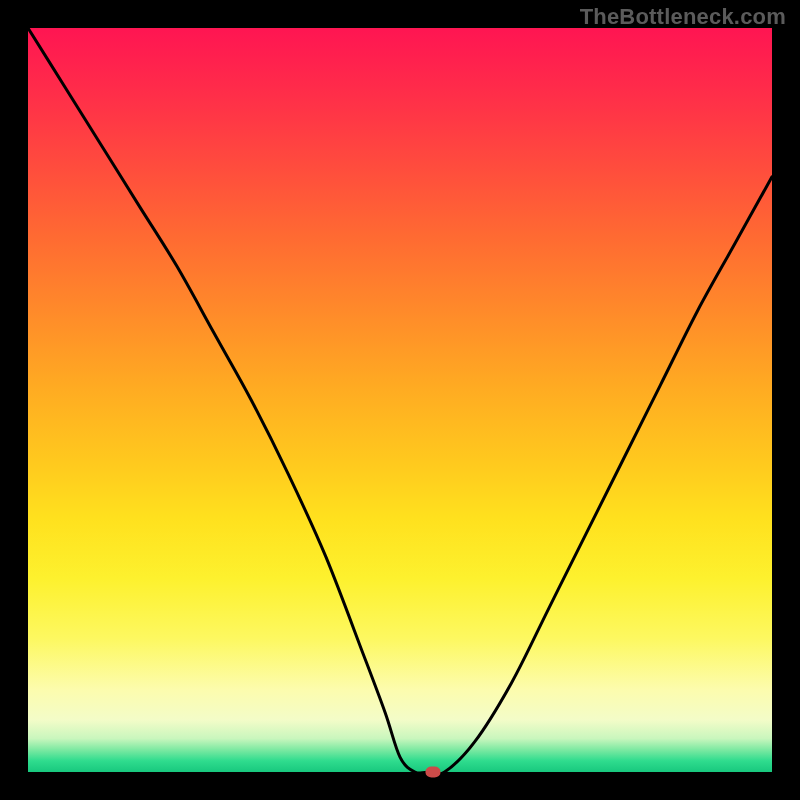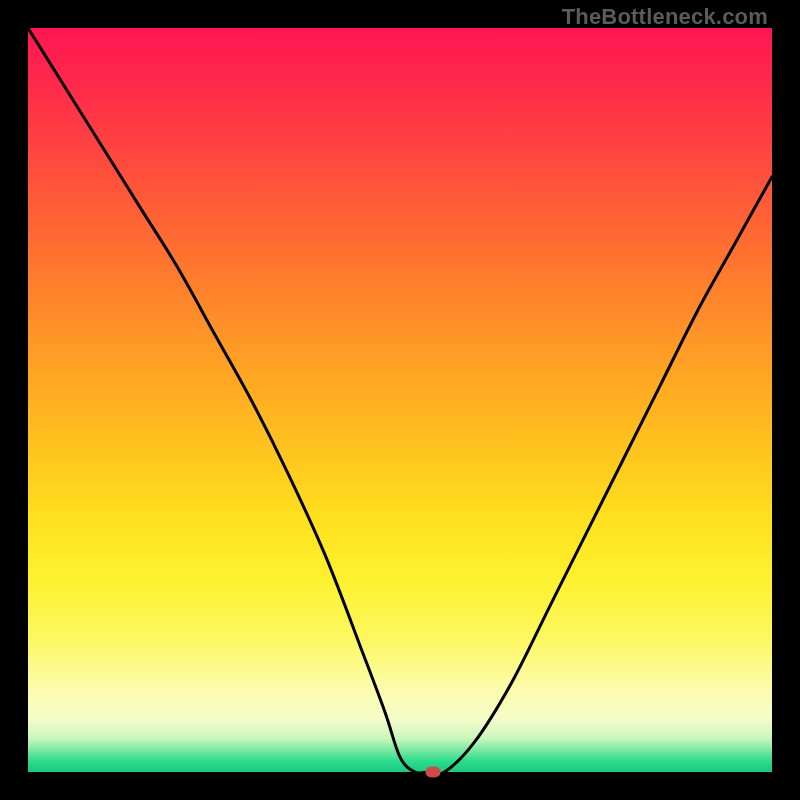--- a/index.html
+++ b/index.html
@@ -13,21 +13,21 @@
   }
   .frame {
     position: relative;
     width: 800px;
     height: 800px;
     background: #000;
   }
   .watermark {
     position: absolute;
     top: 4px;
-    right: 32px;
+    right: 14px;
     color: #5b5b5b;
     font-size: 22px;
     font-weight: 600;
     letter-spacing: 0.2px;
     user-select: none;
   }
   .plot {
     position: absolute;
     left: 28px;
     top: 28px;

